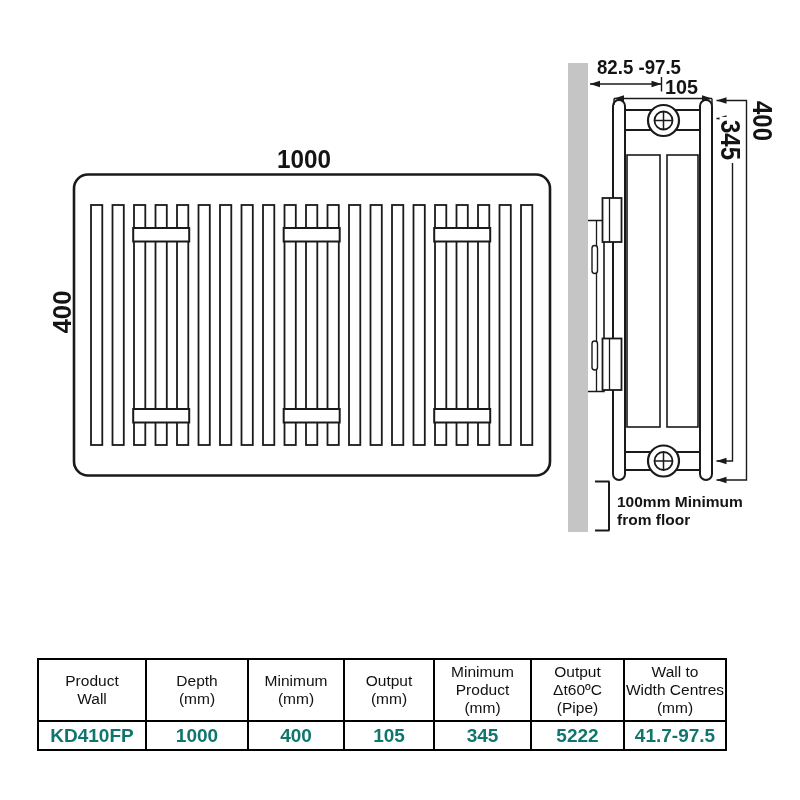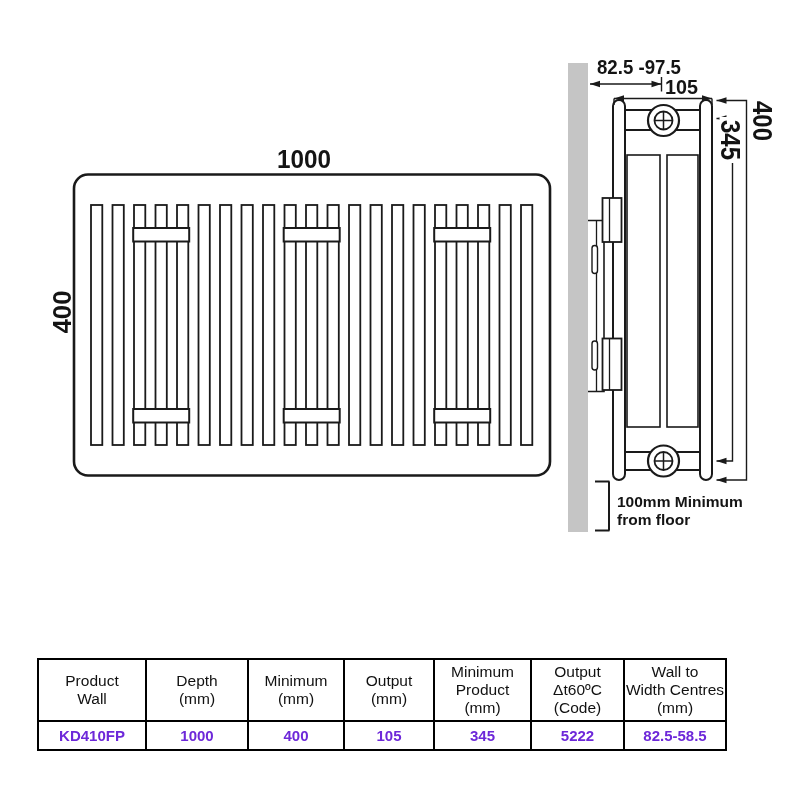--- a/index.html
+++ b/index.html
@@ -11,21 +11,21 @@
   .ln{stroke:#1a1a1a;fill:none;}
   .dim{stroke:#1a1a1a;stroke-width:1.4;fill:none;}
   .arw{fill:#1a1a1a;stroke:none;}
   #slats-group rect{fill:#ffffff;stroke:#1a1a1a;stroke-width:1.8;}
   #brackets-group rect{fill:#ffffff;stroke:#1a1a1a;stroke-width:2;}
   .spec-table{position:absolute;left:37px;top:658px;width:688px;border-collapse:collapse;
               table-layout:fixed;background:#fff;}
   .spec-table th,.spec-table td{border:2.8px solid #000;text-align:center;vertical-align:middle;
               padding:0;overflow:hidden;}
   .spec-table th{font-weight:normal;font-size:15.5px;line-height:18px;height:60px;color:#111;}
-  .spec-table td{font-weight:bold;font-size:15px;height:27px;color:#6d28d9;}
+  .spec-table td{font-weight:bold;font-size:19px;height:27px;color:#0f766e;}
 </style>
 </head>
 <body>
 
 <div class="canvas">
 
   <svg width="800" height="600" viewBox="0 0 800 600">
 
     <g>
       <rect class="outline" x="74" y="174.5" width="476" height="301" rx="14" stroke-width="2.6"></rect>
@@ -180,34 +180,34 @@
           <div>(mm)</div>
         </th>
         <th>
           <div>Minimum</div>
           <div>Product</div>
           <div>(mm)</div>
         </th>
         <th>
           <div>Output</div>
           <div>Δt60ºC</div>
-          <div>(Code)</div>
+          <div>(Pipe)</div>
         </th>
         <th>
           <div>Wall to</div>
           <div>Width Centres</div>
           <div>(mm)</div>
         </th>
       </tr>
     </thead>
     <tbody>
       <tr>
         <td>KD410FP</td>
         <td>1000</td>
         <td>400</td>
         <td>105</td>
         <td>345</td>
         <td>5222</td>
-        <td>82.5-58.5</td>
+        <td>41.7-97.5</td>
       </tr>
     </tbody>
   </table>
 </div>
 
 </body></html>

